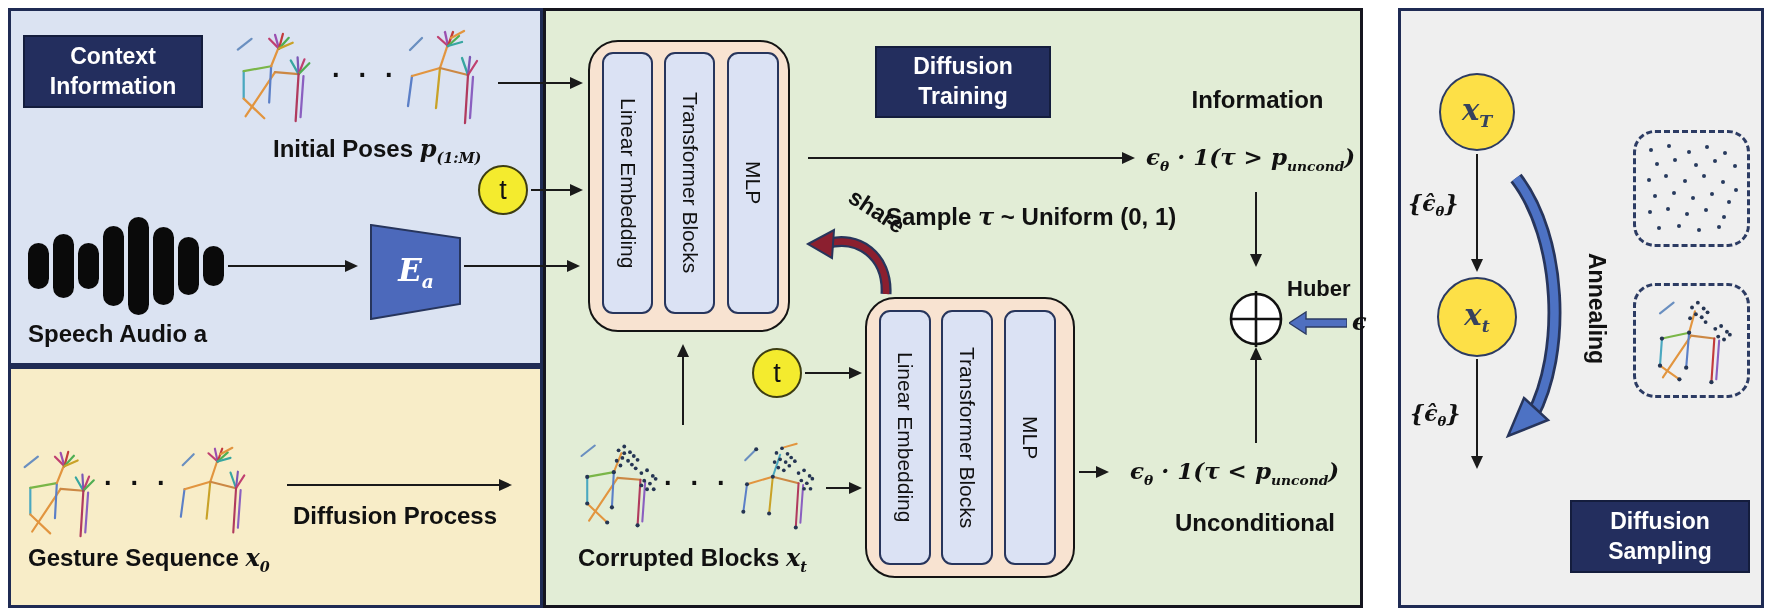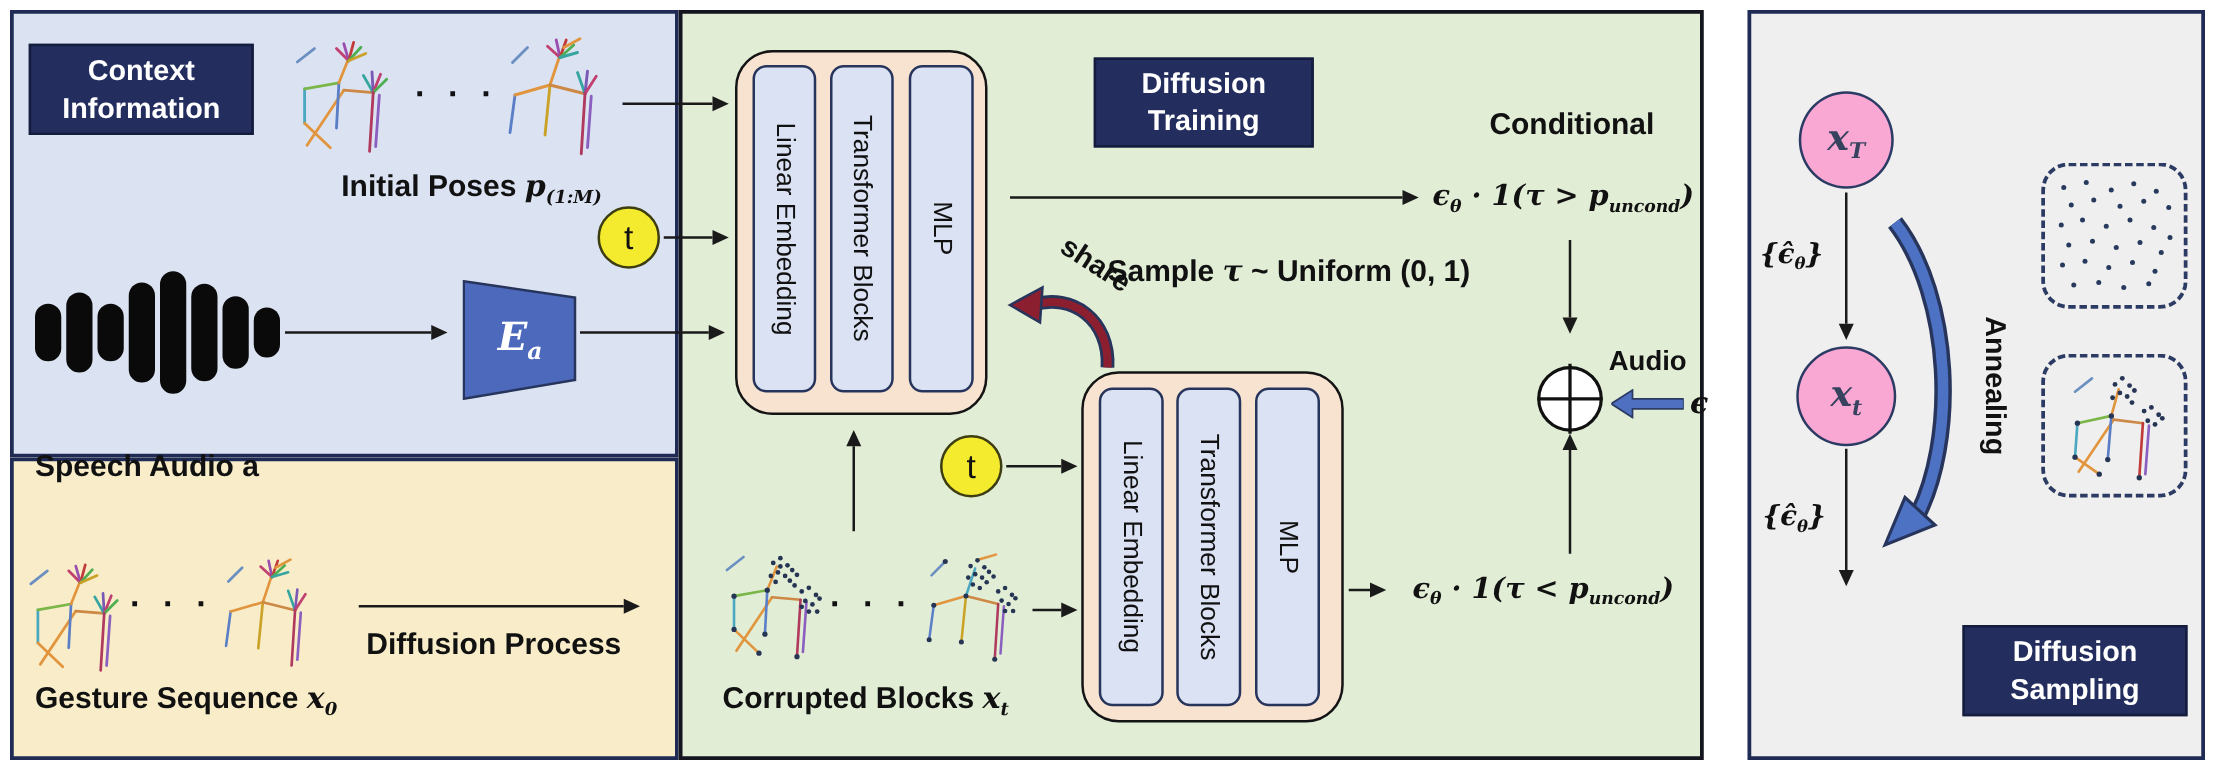--- a/index.html
+++ b/index.html
@@ -12,21 +12,21 @@
   .lbl{position:absolute;font-weight:bold;color:#111111;font-size:24px;white-space:nowrap;}
   .math{font-family:"DejaVu Serif",serif;font-style:italic;font-weight:bold;}
   sub{font-size:60%;}
   .pcont{position:absolute;background:#f8e3d1;border:2.5px solid #141414;border-radius:30px;box-sizing:border-box;}
   .vblock{position:absolute;background:#dbe2f4;border:2px solid #27355c;border-radius:11px;
           display:flex;align-items:center;justify-content:center;writing-mode:vertical-rl;
           font-size:21px;color:#111;box-sizing:border-box;white-space:nowrap;}
   .tbadge{position:absolute;width:50px;height:50px;border-radius:50%;background:#f4eb2e;
           border:2.5px solid #3d3d12;display:flex;align-items:center;justify-content:center;
           font-size:27px;color:#111;box-sizing:border-box;}
-  .node{position:absolute;border-radius:50%;background:#f9a8d4;border:2.5px solid #2c3b63;
+  .node{position:absolute;border-radius:50%;background:#fde047;border:2.5px solid #2c3b63;
         display:flex;align-items:center;justify-content:center;color:#36425e;font-size:29px;box-sizing:border-box;}
   .dashbox{position:absolute;border:3px dashed #2c3b63;border-radius:22px;box-sizing:border-box;}
   .dots{position:absolute;font-weight:bold;font-size:27px;letter-spacing:5px;color:#111;}
   
   .ar{position:absolute;height:0;border-top:2.3px solid #1a1a1a;}
   .ar.right::after{content:"";position:absolute;right:-13px;top:-7.3px;width:0;height:0;
      border-left:13px solid #1a1a1a;border-top:6px solid transparent;border-bottom:6px solid transparent;}
   .arv{position:absolute;width:0;border-left:2.3px solid #1a1a1a;}
   .arv.down::after{content:"";position:absolute;bottom:-13px;left:-7.3px;width:0;height:0;
      border-top:13px solid #1a1a1a;border-left:6px solid transparent;border-right:6px solid transparent;}
@@ -101,21 +101,21 @@
   <div class="wave" style="left:28px;top:214px;height:104px;">
     <i style="height:46px"></i>
       <i style="height:64px"></i>
       <i style="height:46px"></i>
       <i style="height:80px"></i>
     <i style="height:98px"></i>
       <i style="height:78px"></i>
       <i style="height:58px"></i>
       <i style="height:40px"></i>
   </div>
-  <div class="lbl" style="left:28px;top:320px;margin-top:40px;">Speech Audio a</div>
+  <div class="lbl" style="left:28px;top:320px;">Speech Audio a</div>
 
   <svg style="position:absolute;left:370px;top:224px;" width="92" height="96" viewBox="0 0 92 96">
     <polygon points="1,1 90,14 90,80 1,95" fill="#4c69bb" stroke="#27355c" stroke-width="2"></polygon>
   </svg>
   <div class="math" style="position:absolute;left:370px;top:224px;width:92px;height:96px;display:flex;align-items:center;justify-content:center;color:#fff;font-size:31px;">
     <span><span>E</span><sub>a</sub></span>
   </div>
 
   <div class="tbadge" style="left:478px;top:165px;">
     <span>t</span>
@@ -193,42 +193,43 @@
     <path d="M84 72 C 86 34 56 12 24 22" fill="none" stroke="#8b1f2f" stroke-width="6.5"></path>
     <polygon points="6,22 32,8 30,36" fill="#8b1f2f" stroke="#27355c" stroke-width="2"></polygon>
   </svg>
   <div class="lbl" style="left:846px;top:198px;font-size:23px;transform:rotate(33deg);">share</div>
 
   <div class="lbl" style="left:886px;top:188px;margin-top:14px;">
     <span>Sample </span><span class="math">τ</span><span> ~ Uniform (0, 1)</span>
   </div>
 
   <div class="ar right" style="left:808px;top:157px;width:314px;"></div>
-  <div class="lbl" style="left:1165px;top:86px;width:185px;text-align:center;">Conditional</div>
+  <div class="lbl" style="left:1165px;top:86px;width:185px;text-align:center;">Information</div>
   <div class="lbl math" style="left:1146px;top:143px;font-size:23px;">
     <span>ϵ</span><sub>θ</sub><span> · 1(τ &gt; </span><span>p</span><sub>uncond</sub><span>)</span>
   </div>
   <div class="arv down" style="left:1255px;top:192px;height:62px;"></div>
 
   <svg style="position:absolute;left:1227px;top:290px;" width="58" height="58" viewBox="0 0 58 58">
     <circle cx="29" cy="29" r="25" fill="#ffffff" stroke="#111111" stroke-width="2.6"></circle>
     <line x1="29" y1="1" x2="29" y2="57" stroke="#111111" stroke-width="2.6"></line>
     <line x1="3" y1="29" x2="55" y2="29" stroke="#111111" stroke-width="2.6"></line>
   </svg>
-  <div class="lbl" style="left:1287px;top:276px;font-size:22px;">Audio</div>
+  <div class="lbl" style="left:1287px;top:276px;font-size:22px;">Huber</div>
   <svg style="position:absolute;left:1289px;top:311px;" width="58" height="24" viewBox="0 0 58 24">
     <polygon points="58,8 17,8 17,1 0,12 17,23 17,16 58,16" fill="#4f6fc0" stroke="#2c3b63" stroke-width="1.4"></polygon>
   </svg>
   <div class="lbl math" style="left:1352px;top:307px;font-size:24px;">ϵ</div>
 
   <div class="arv up" style="left:1255px;top:360px;height:83px;"></div>
   <div class="ar right" style="left:1079px;top:471px;width:17px;"></div>
   <div class="lbl math" style="left:1130px;top:457px;font-size:23px;">
     <span>ϵ</span><sub>θ</sub><span> · 1(τ &lt; </span><span>p</span><sub>uncond</sub><span>)</span>
   </div>
+  <div class="lbl" style="left:1155px;top:509px;width:200px;text-align:center;">Unconditional</div>
 
   <div class="tbadge" style="left:752px;top:348px;">
     <span>t</span>
   </div>
   <div class="ar right" style="left:805px;top:372px;width:44px;"></div>
 
   <svg style="position:absolute;left:570px;top:437px;" width="100" height="95" viewBox="0 0 95 100" fill="none" stroke-width="2.2" stroke-linecap="round">
     <path d="M7 20 L21 9" stroke="#6a8fc0"></path>
       <path d="M13 42 L13 70" stroke="#4aa8c0"></path>
     <path d="M13 42 L41 37" stroke="#7ab648"></path>

